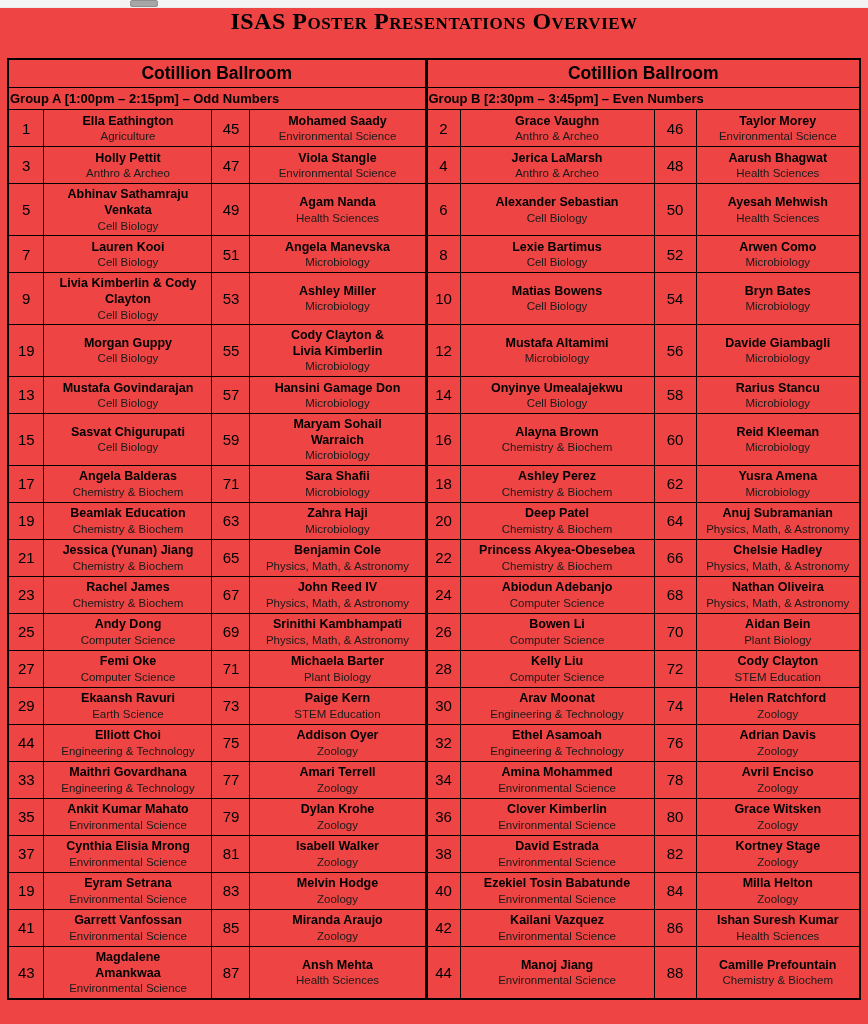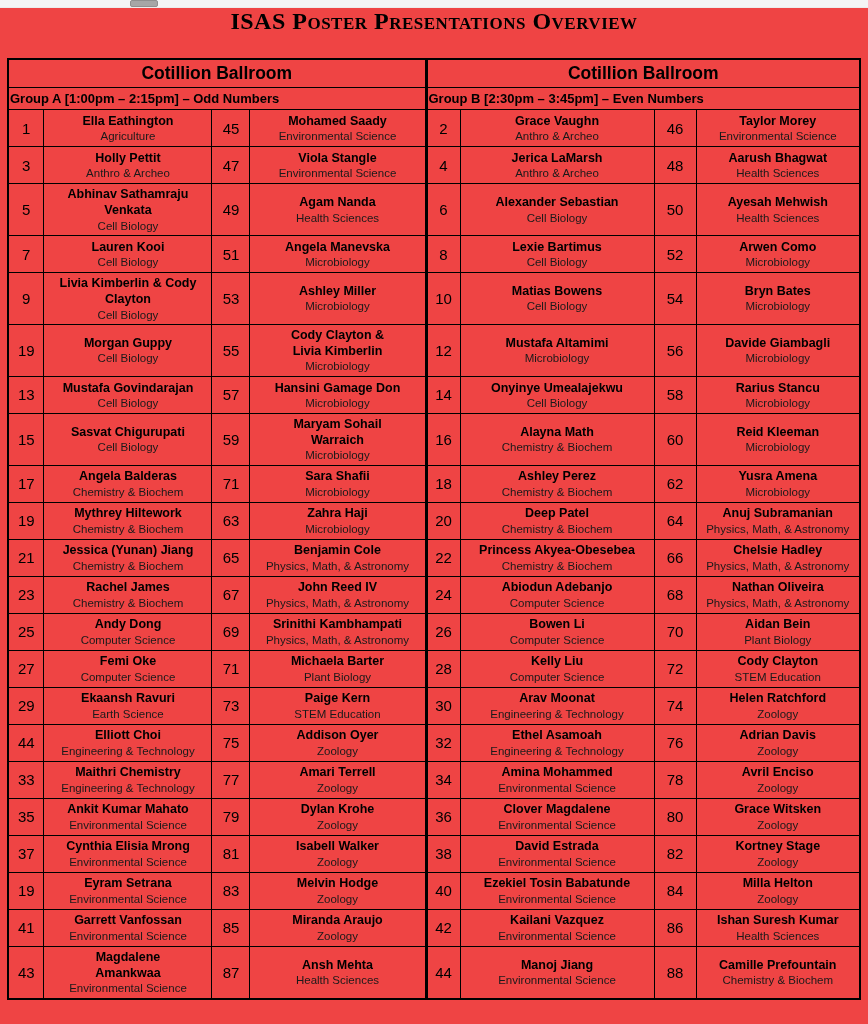--- a/index.html
+++ b/index.html
@@ -291,21 +291,21 @@
             <div class="dept">Cell Biology</div>
           </td>
           <td class="num">59</td>
           <td class="entry half-end">
             <div class="name">Maryam Sohail
 Warraich</div>
             <div class="dept">Microbiology</div>
           </td>
           <td class="num">16</td>
           <td class="entry">
-            <div class="name">Alayna Math</div>
+            <div class="name">Alayna Brown</div>
             <div class="dept">Chemistry &amp; Biochem</div>
           </td>
           <td class="num">60</td>
           <td class="entry">
             <div class="name">Reid Kleeman</div>
             <div class="dept">Microbiology</div>
           </td>
         </tr>
         <tr>
           <td class="num">17</td>
@@ -325,21 +325,21 @@
           </td>
           <td class="num">62</td>
           <td class="entry">
             <div class="name">Yusra Amena</div>
             <div class="dept">Microbiology</div>
           </td>
         </tr>
         <tr>
           <td class="num">19</td>
           <td class="entry">
-            <div class="name">Mythrey Hiltework</div>
+            <div class="name">Beamlak Education</div>
             <div class="dept">Chemistry &amp; Biochem</div>
           </td>
           <td class="num">63</td>
           <td class="entry half-end">
             <div class="name">Zahra Haji</div>
             <div class="dept">Microbiology</div>
           </td>
           <td class="num">20</td>
           <td class="entry">
             <div class="name">Deep Patel</div>
@@ -479,21 +479,21 @@
           </td>
           <td class="num">76</td>
           <td class="entry">
             <div class="name">Adrian Davis</div>
             <div class="dept">Zoology</div>
           </td>
         </tr>
         <tr>
           <td class="num">33</td>
           <td class="entry">
-            <div class="name">Maithri Chemistry</div>
+            <div class="name">Maithri Govardhana</div>
             <div class="dept">Engineering &amp; Technology</div>
           </td>
           <td class="num">77</td>
           <td class="entry half-end">
             <div class="name">Amari Terrell</div>
             <div class="dept">Zoology</div>
           </td>
           <td class="num">34</td>
           <td class="entry">
             <div class="name">Amina Mohammed</div>
@@ -511,21 +511,21 @@
             <div class="name">Ankit Kumar Mahato</div>
             <div class="dept">Environmental Science</div>
           </td>
           <td class="num">79</td>
           <td class="entry half-end">
             <div class="name">Dylan Krohe</div>
             <div class="dept">Zoology</div>
           </td>
           <td class="num">36</td>
           <td class="entry">
-            <div class="name">Clover Magdalene</div>
+            <div class="name">Clover Kimberlin</div>
             <div class="dept">Environmental Science</div>
           </td>
           <td class="num">80</td>
           <td class="entry">
             <div class="name">Grace Witsken</div>
             <div class="dept">Zoology</div>
           </td>
         </tr>
         <tr>
           <td class="num">37</td>

